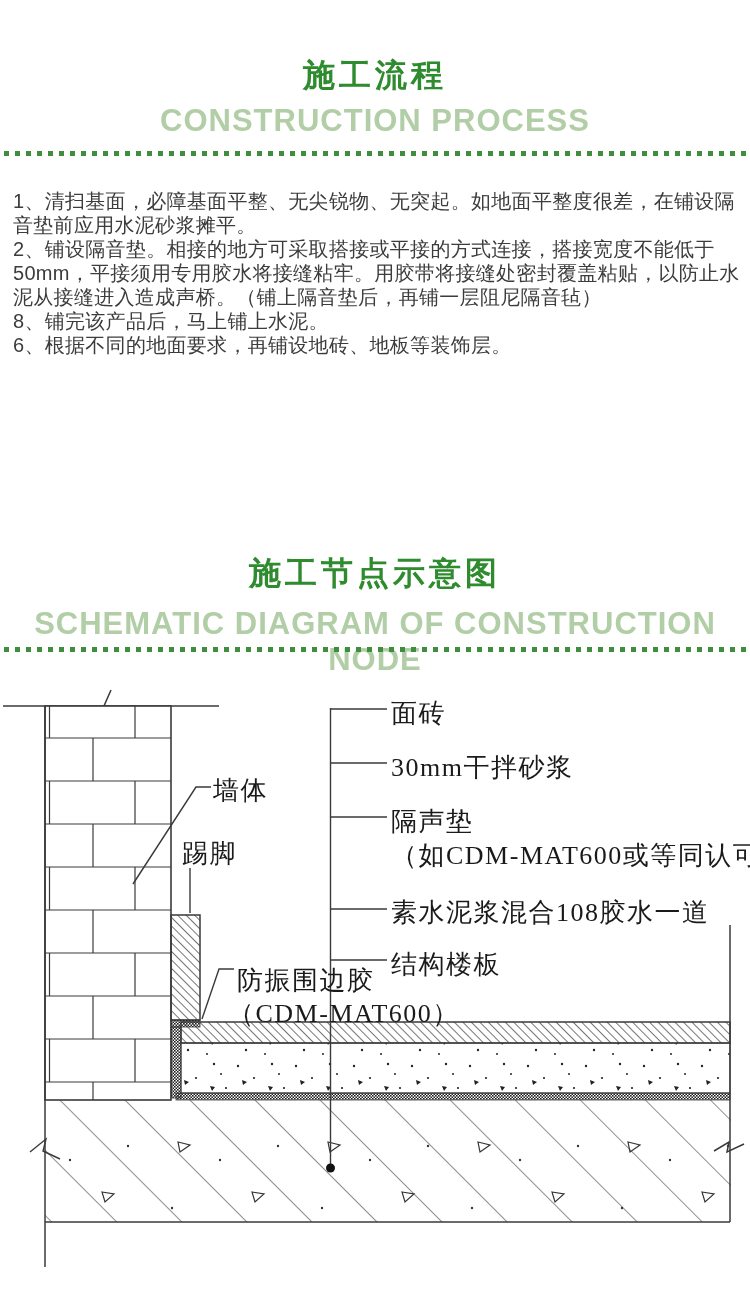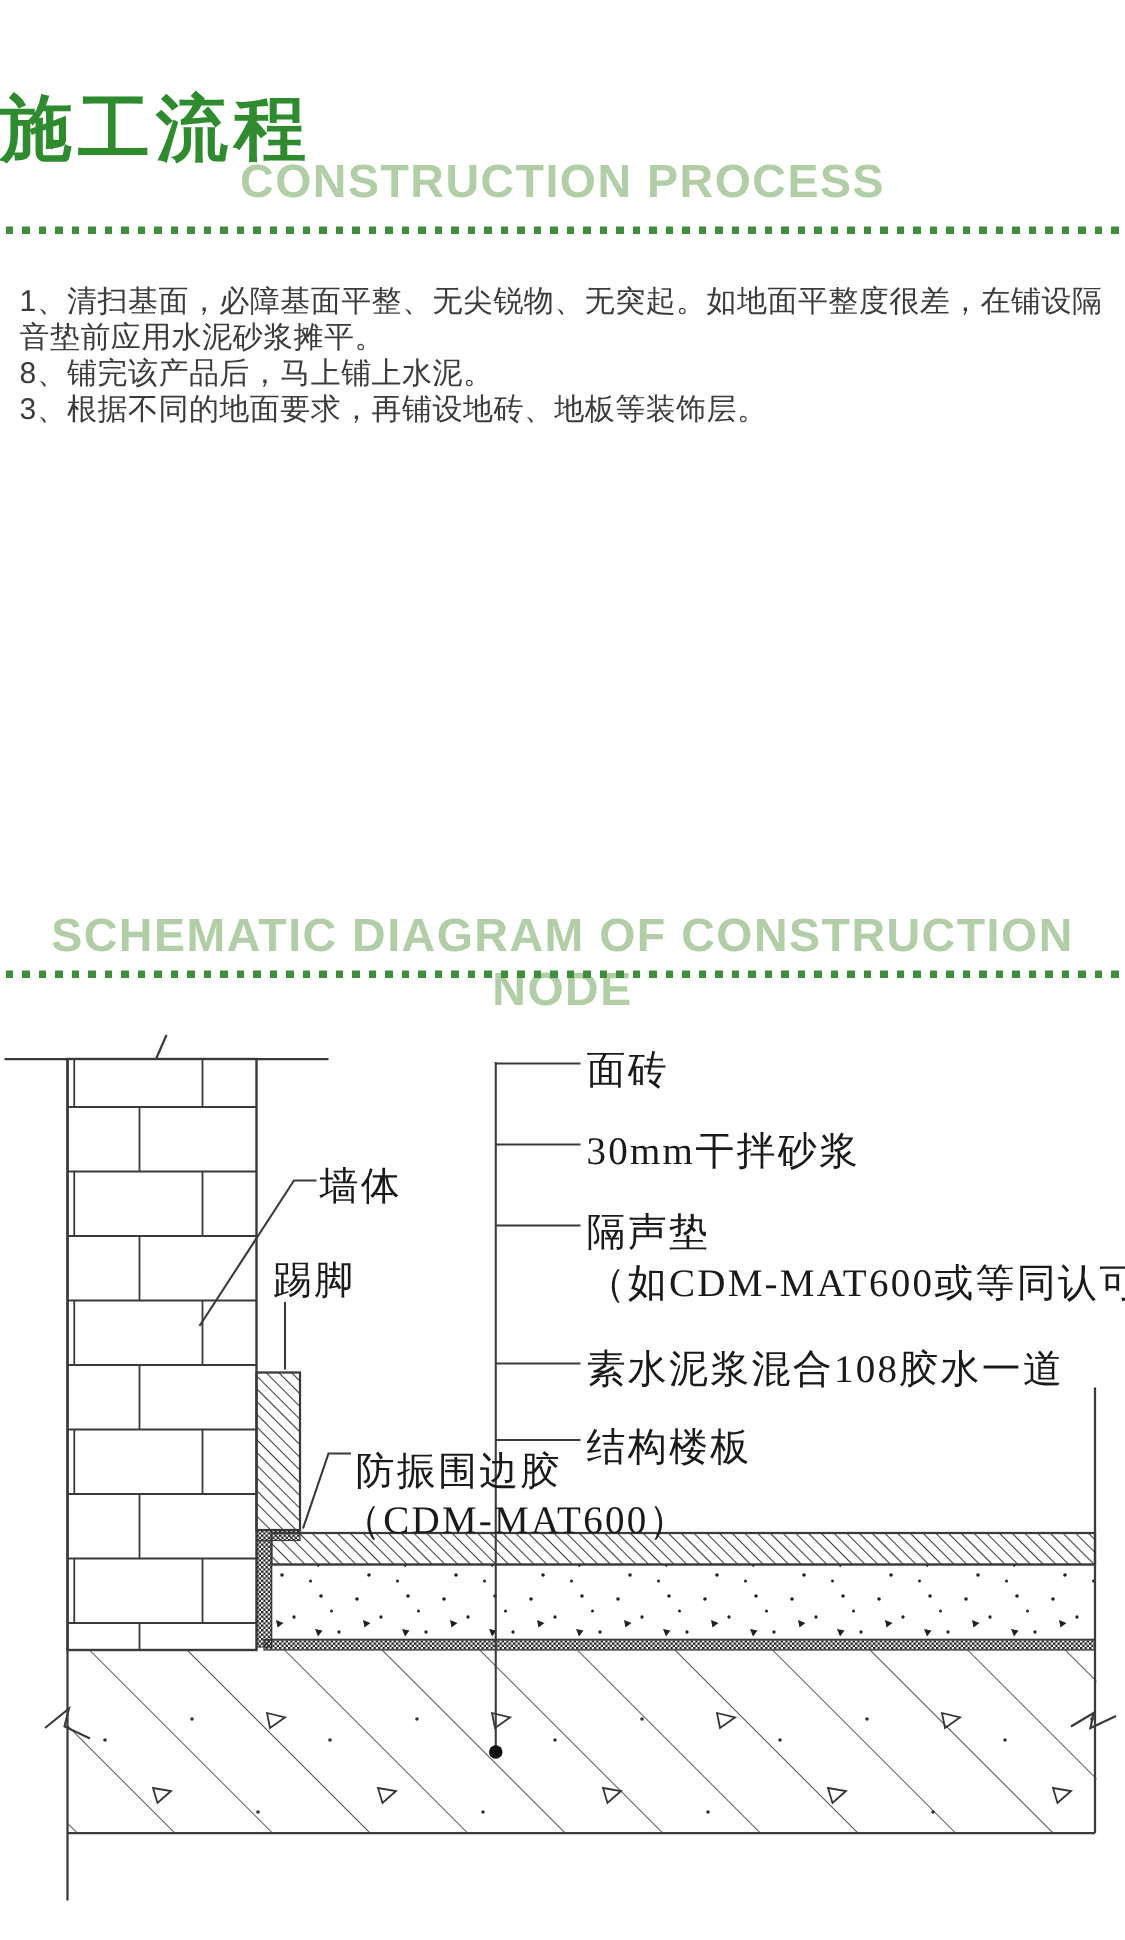--- a/index.html
+++ b/index.html
@@ -1,19 +1,19 @@
 <!DOCTYPE html>
 <html><head>
 <meta charset="utf-8">
 <style>
   html,body{margin:0;padding:0;background:#ffffff;}
   #page{position:relative;width:750px;height:1293px;background:#ffffff;overflow:hidden;
         font-family:"Liberation Sans","DejaVu Sans",sans-serif;}
-  .sec-title{position:absolute;left:0;width:750px;
-             font-size:48px;font-weight:bold;letter-spacing:4px;color:#2e8b2e;}
+  .sec-title{position:absolute;left:0;width:750px;text-align:center;
+             font-size:32px;font-weight:bold;letter-spacing:4px;color:#2e8b2e;}
   .sec-sub{position:absolute;left:0;width:750px;text-align:center;
            font-size:31px;font-weight:bold;letter-spacing:1px;color:#b1cea6;}
   .dotline{position:absolute;left:4px;width:742px;height:5px;
            background:repeating-linear-gradient(to right,#3e8e3e 0 5px,transparent 5px 11px);}
   #title1{top:54px;}
   #sub1{top:103px;}
   #dots1{top:151px;}
   .steps{position:absolute;top:189px;left:13px;width:731px;
          font-size:20px;letter-spacing:0.3px;line-height:24px;color:#3c3c3c;}
   .steps p{margin:0;}
@@ -28,24 +28,26 @@
 <body>
 
 <div id="page">
 
   <div class="sec-title" id="title1">施工流程</div>
   <div class="sec-sub" id="sub1">CONSTRUCTION PROCESS</div>
   <div class="dotline" id="dots1"></div>
 
   <div class="steps">
     <p>1、清扫基面，必障基面平整、无尖锐物、无突起。如地面平整度很差，在铺设隔音垫前应用水泥砂浆摊平。</p>
+    <p>2、铺设隔音垫。相接的地方可采取搭接或平接的方式连接，搭接宽度不能低于50mm，平接须用专用胶水将接缝粘牢。用胶带将接缝处密封覆盖粘贴，以防止水泥从接缝进入造成声桥。（铺上隔音垫后，再铺一层阻尼隔音毡）</p>
     <p>8、铺完该产品后，马上铺上水泥。</p>
-    <p>3、根据不同的地面要求，再铺设地砖、地板等装饰层。</p>
+    <p>6、根据不同的地面要求，再铺设地砖、地板等装饰层。</p>
   </div>
 
+  <div class="sec-title" id="title2">施工节点示意图</div>
   <div class="sec-sub" id="sub2">SCHEMATIC DIAGRAM OF CONSTRUCTION NODE</div>
   <div class="dotline" id="dots2"></div>
 
   <svg id="diagram" width="750" height="613" viewBox="0 680 750 613" xmlns="http://www.w3.org/2000/svg">
     <defs>
       <pattern id="hatchFine" width="6" height="6" patternUnits="userSpaceOnUse" patternTransform="rotate(-45)">
         <line x1="0" y1="0" x2="0" y2="6" stroke="#3a3a3a" stroke-width="1.4"></line>
       </pattern>
       <pattern id="grain" width="3" height="3" patternUnits="userSpaceOnUse">
         <rect x="0" y="0" width="1.6" height="1.6" fill="#1f1f1f"></rect>

